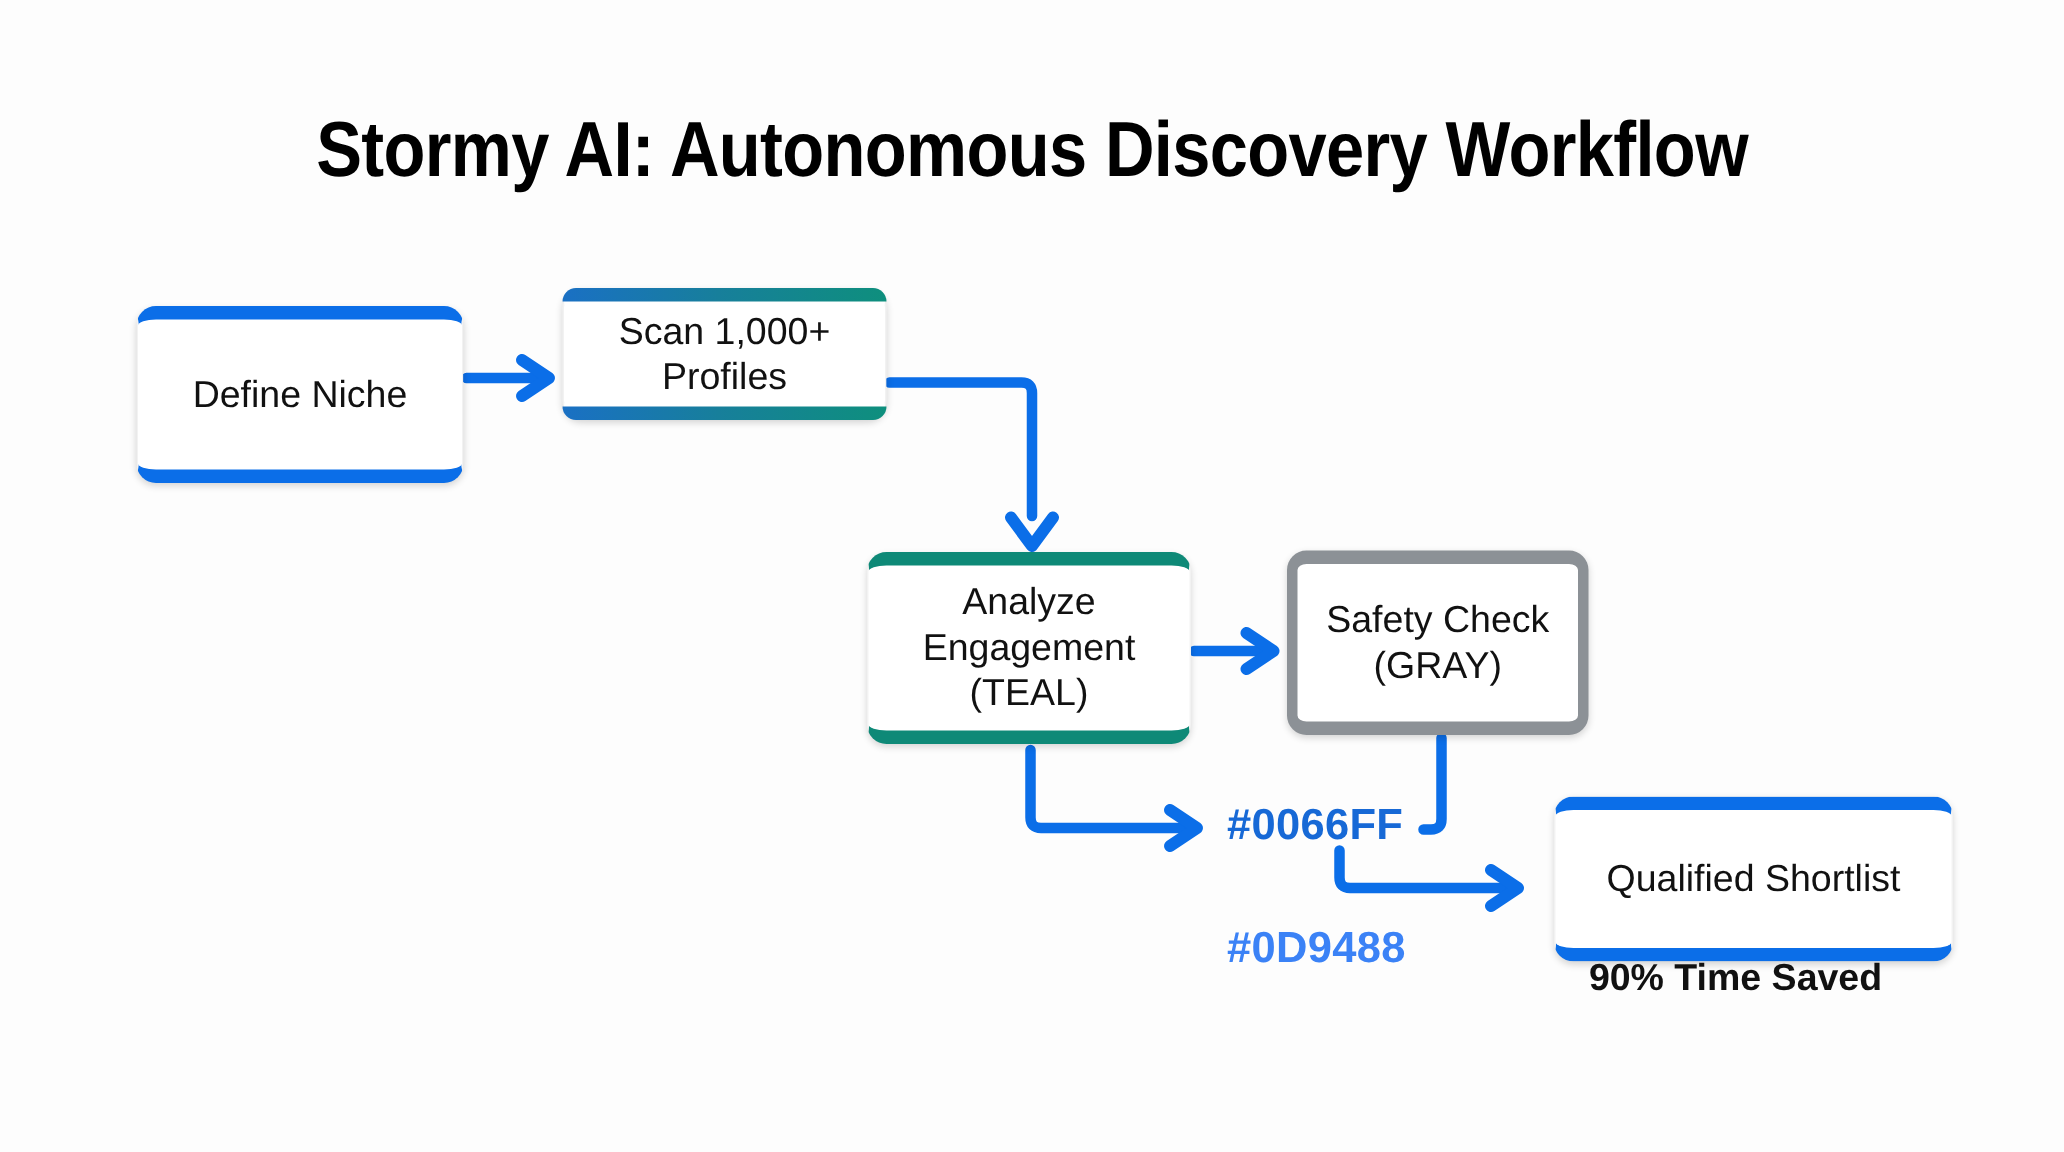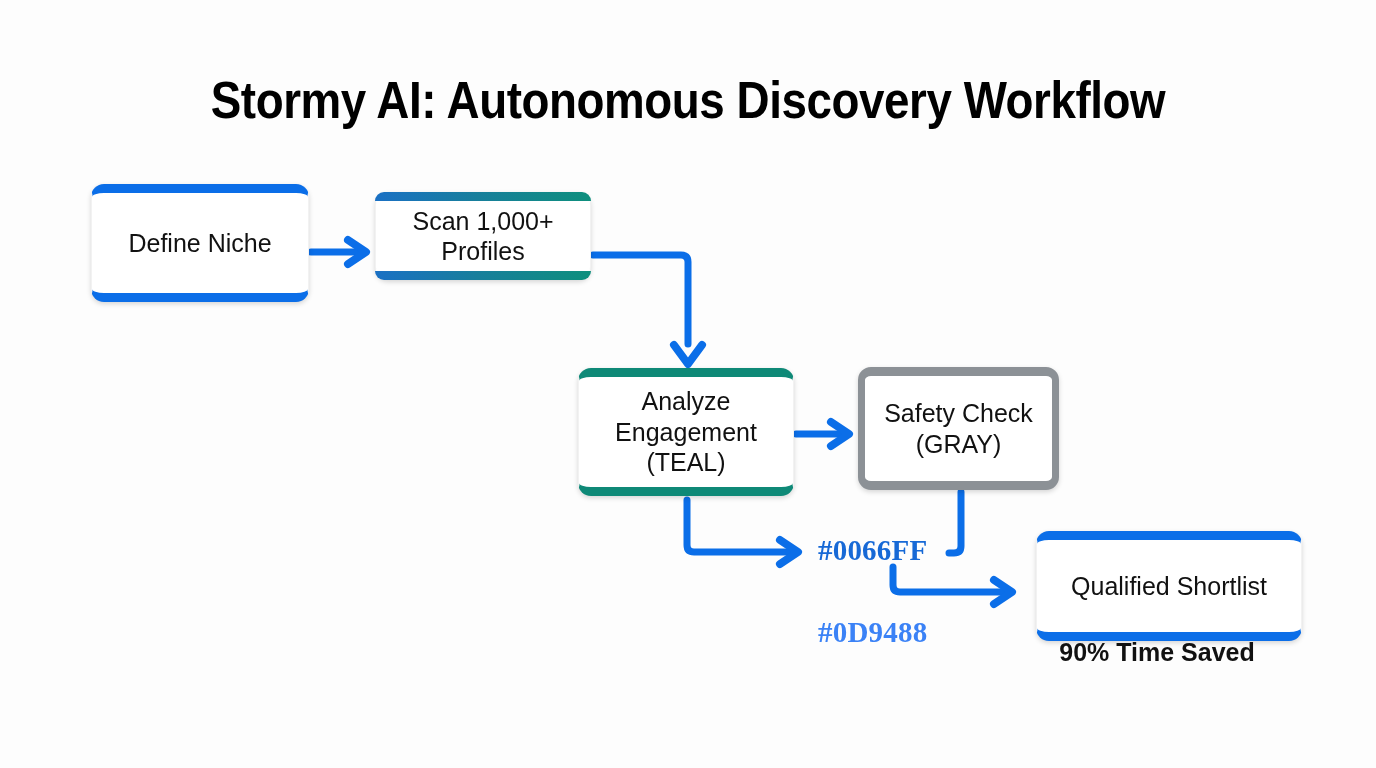--- a/index.html
+++ b/index.html
@@ -88,38 +88,38 @@
     position: absolute;
     left: -1px;
     right: -1px;
     height: 9px;
     background: linear-gradient(to right, #1a70c4 0%, #177f9b 48%, #0e8f7d 100%);
   }
   .node-grad::before { top: -9px;  border-radius: 13px 13px 0 0; }
   .node-grad::after  { bottom: -9px; border-radius: 0 0 13px 13px; }
 
   
-  #node-define   { left: 91px;   top: 184px; width: 218px; height: 118px; align-items: center; }
+  #node-define   { left: 91px;   top: 204px; width: 218px; height: 118px; align-items: center; }
   #node-scan     { left: 375px;  top: 192px; width: 216px; height: 88px; }
   #node-analyze  { left: 578px;  top: 368px; width: 216px; height: 128px; }
   #node-safety   { left: 858px;  top: 367px; width: 201px; height: 123px; }
   #node-shortlist{ left: 1036px; top: 531px; width: 266px; height: 110px; }
 
   
   #wires {
     position: absolute;
     left: 0; top: 0;
     width: 1376px; height: 768px;
     z-index: 2;
   }
 
   
   .code-label {
     position: absolute;
-    font-family: Liberation Serif, serif;
+    font-family: Liberation Sans, sans-serif;
     font-size: 29px;
     font-weight: bold;
     letter-spacing: 0.2px;
     white-space: nowrap;
     z-index: 6;
   }
   #label-blue { left: 818px; top: 534px; color: #1769d6; }
   #label-teal { left: 818px; top: 616px; color: #3b82f6; }
 
   #caption {

